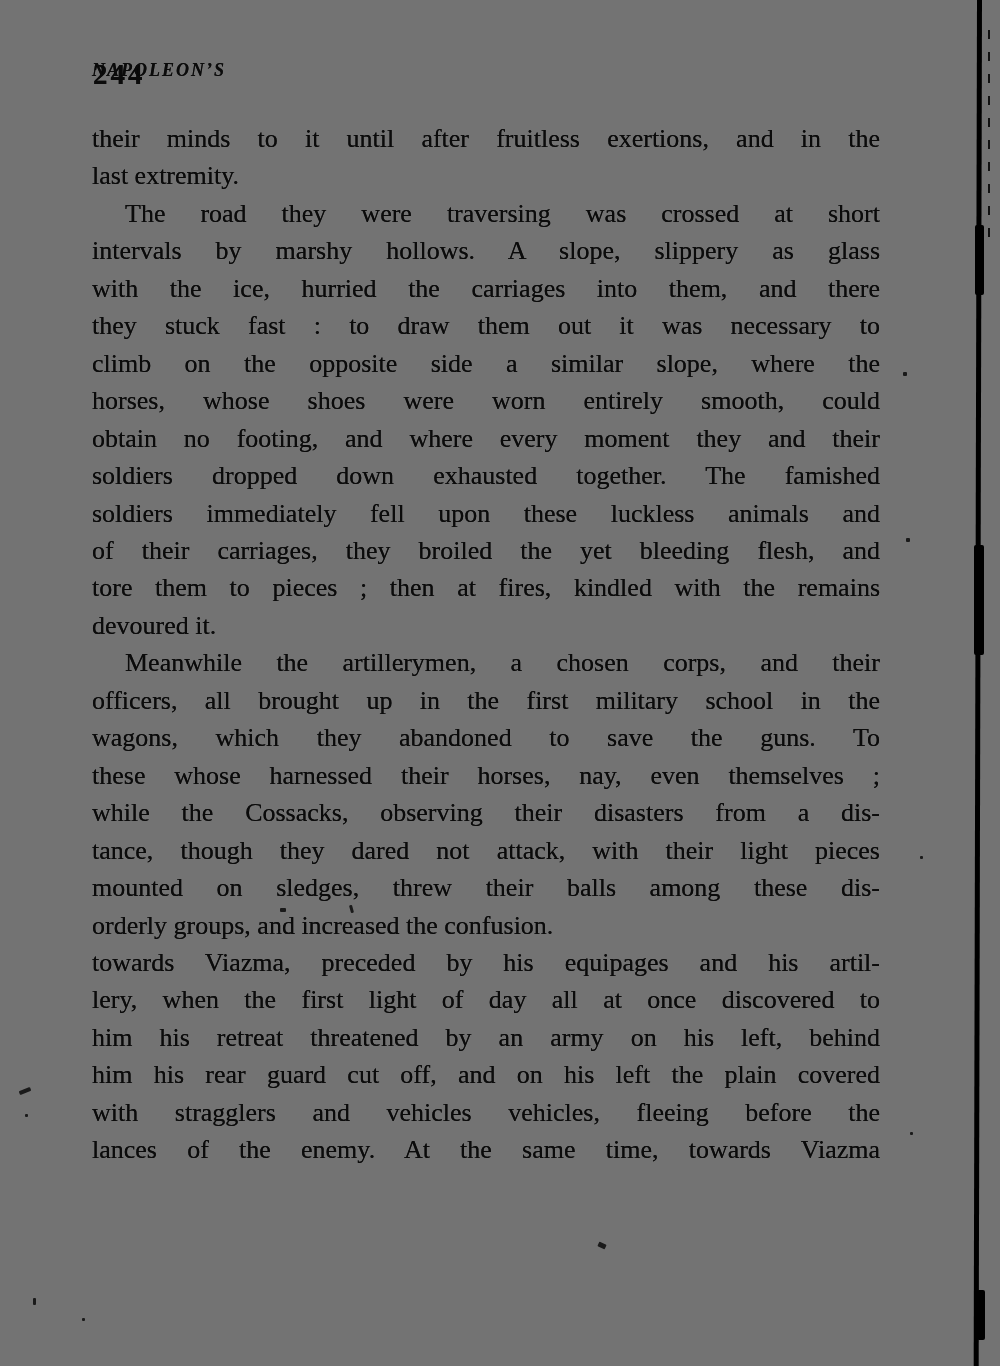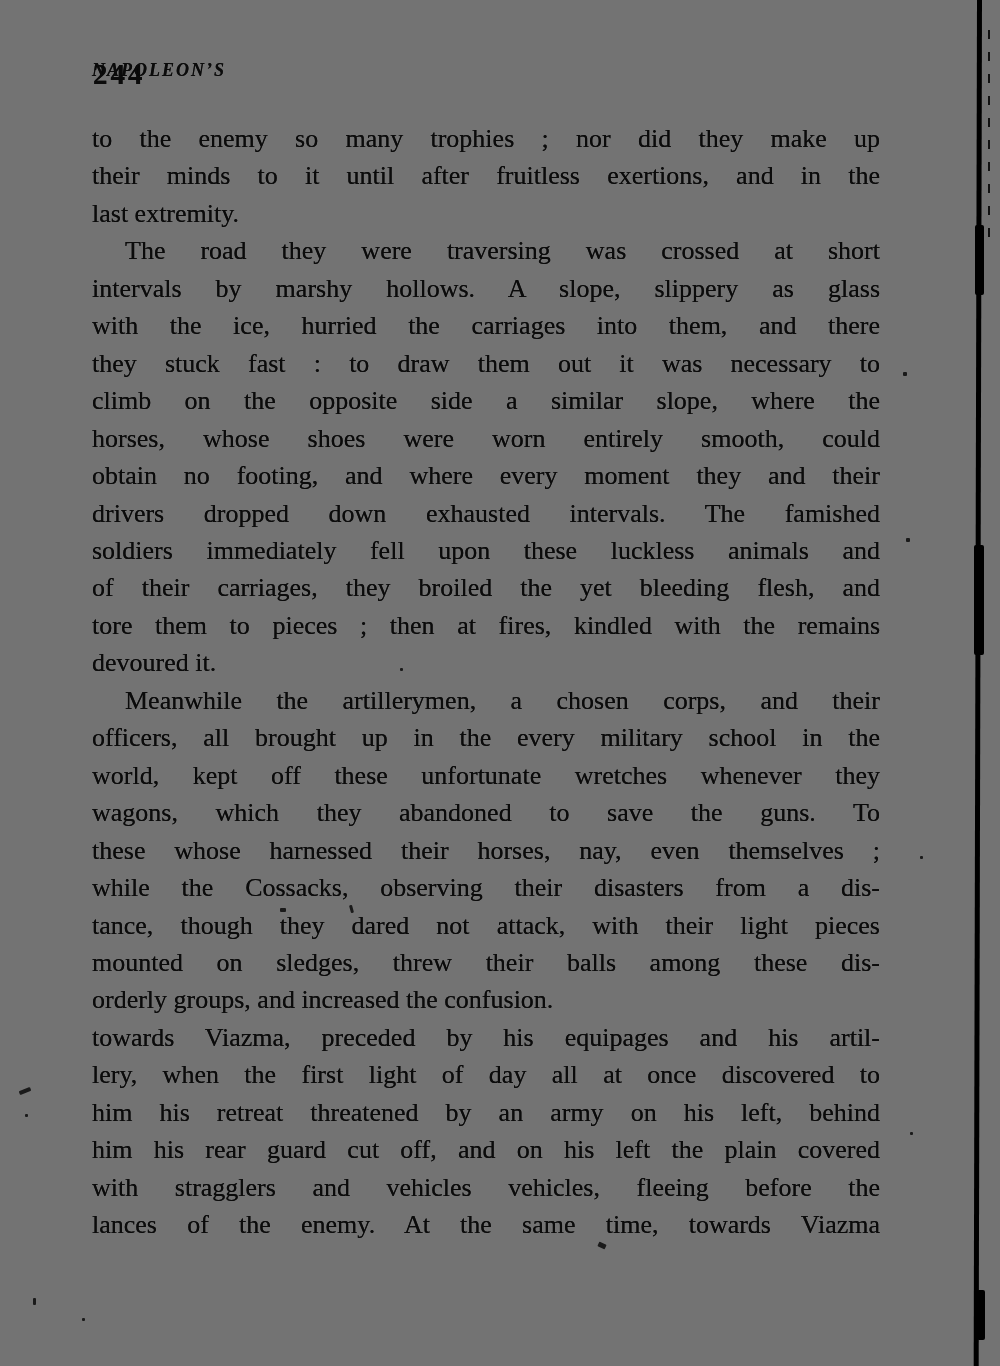--- a/index.html
+++ b/index.html
@@ -92,44 +92,42 @@
 <body>
 
 <div class="page">
 
   <div class="page-number">244</div>
   <div class="running-title">NAPOLEON’S</div>
 
   <div class="body-text">
 
     <div class="paragraph">
-      <div class="line">to the enemy so many trophies ; nor did they make up</div>
       <div class="line">their minds to it until after fruitless exertions, and in the</div>
       <div class="line par-end">last extremity.</div>
     </div>
 
     <div class="paragraph">
       <div class="line indent">The road they were traversing was crossed at short</div>
       <div class="line">intervals by marshy hollows.  A slope, slippery as glass</div>
       <div class="line">with the ice, hurried the carriages into them, and there</div>
       <div class="line">they stuck fast : to draw them out it was necessary to</div>
       <div class="line">climb on the opposite side a similar slope, where the</div>
       <div class="line">horses, whose shoes were worn entirely smooth, could</div>
       <div class="line">obtain no footing, and where every moment they and their</div>
-      <div class="line">drivers dropped down exhausted intervals.  The famished</div>
+      <div class="line">soldiers dropped down exhausted together.  The famished</div>
       <div class="line">soldiers immediately fell upon these luckless animals and</div>
       <div class="line">of their carriages, they broiled the yet bleeding flesh, and</div>
       <div class="line">tore them to pieces ; then at fires, kindled with the remains</div>
       <div class="line par-end">devoured it.</div>
     </div>
 
     <div class="paragraph">
       <div class="line indent">Meanwhile the artillerymen, a chosen corps, and their</div>
-      <div class="line">officers, all brought up in the every military school in the</div>
-      <div class="line">world, kept off these unfortunate wretches whenever they</div>
+      <div class="line">officers, all brought up in the first military school in the</div>
       <div class="line">wagons, which they abandoned to save the guns.  To</div>
       <div class="line">these whose harnessed their horses, nay, even themselves ;</div>
       <div class="line">while the Cossacks, observing their disasters from a dis-</div>
       <div class="line">tance, though they dared not attack, with their light pieces</div>
       <div class="line">mounted on sledges, threw their balls among these dis-</div>
       <div class="line par-end">orderly groups, and increased the confusion.</div>
     </div>
 
     <div class="paragraph">
       <div class="line">towards Viazma, preceded by his equipages and his artil-</div>

